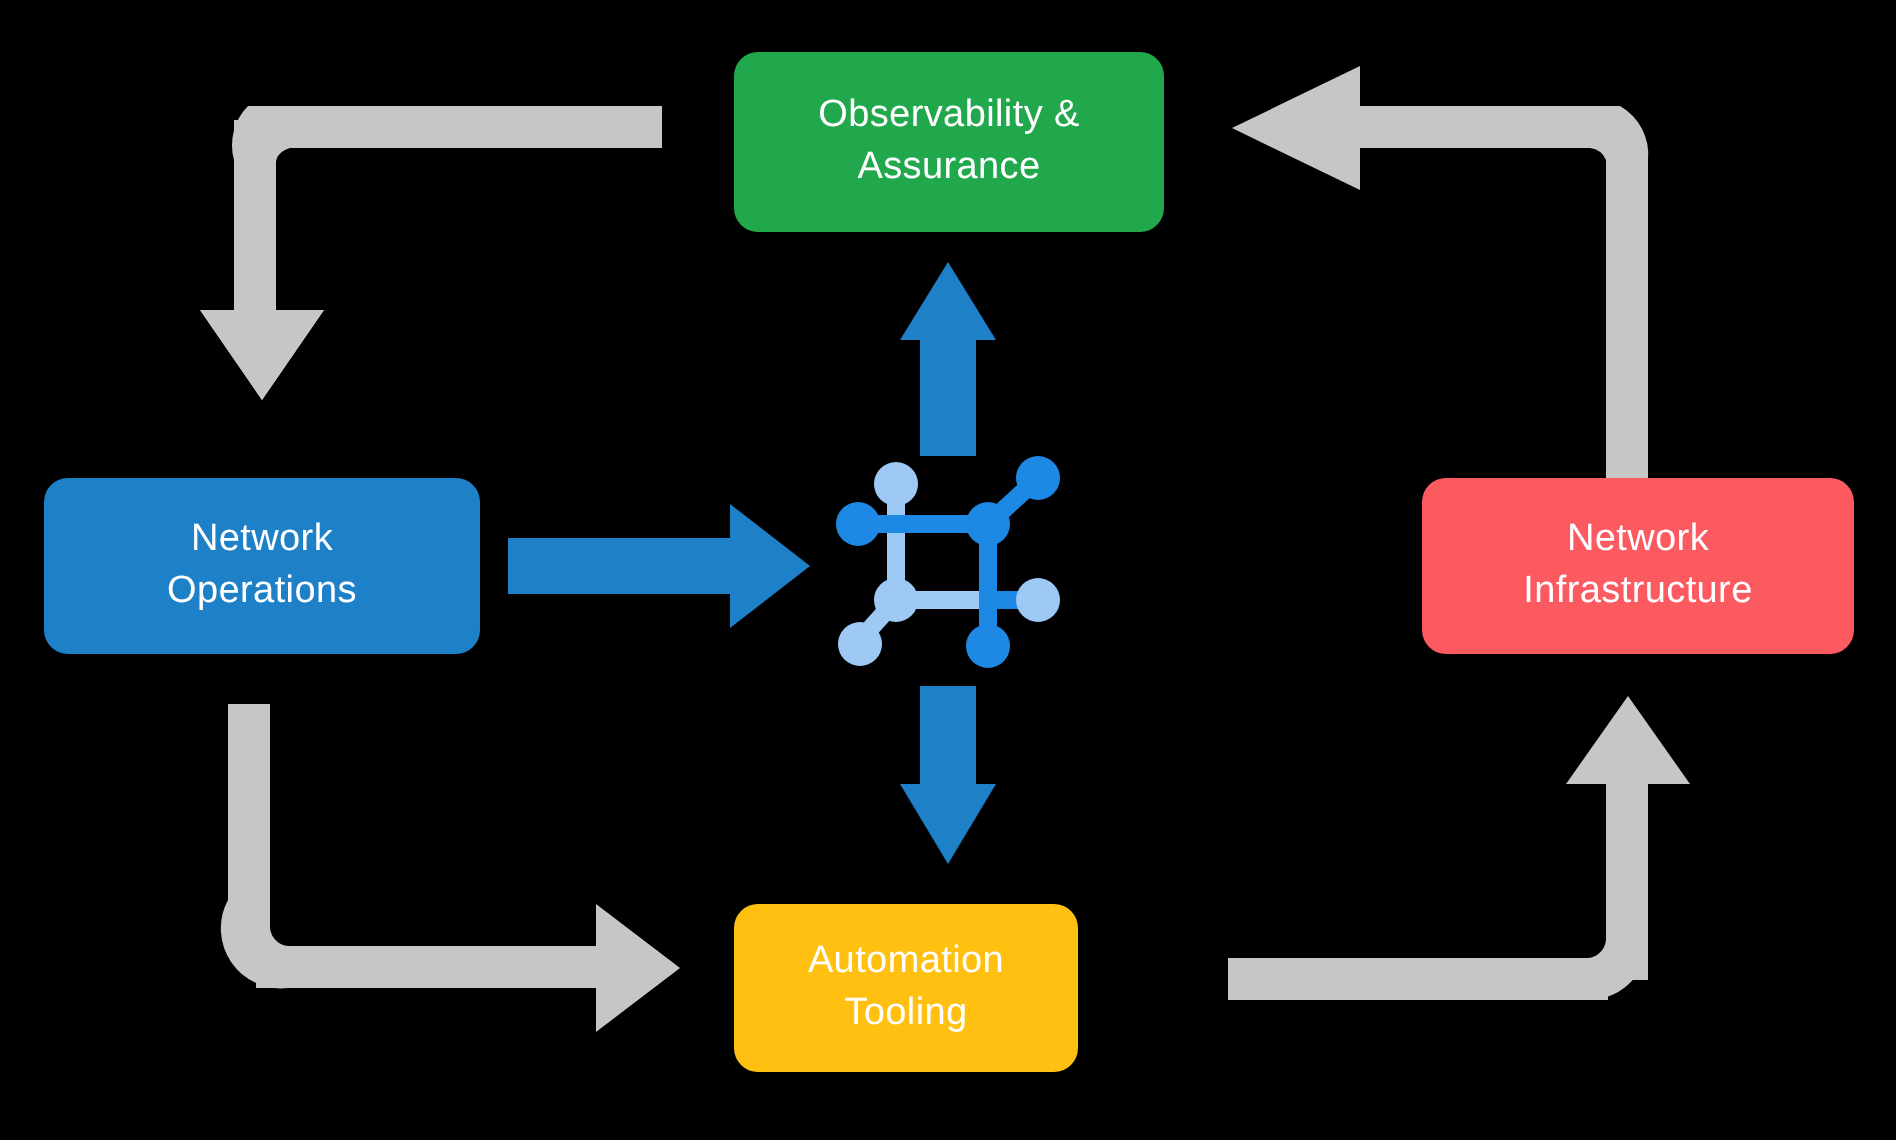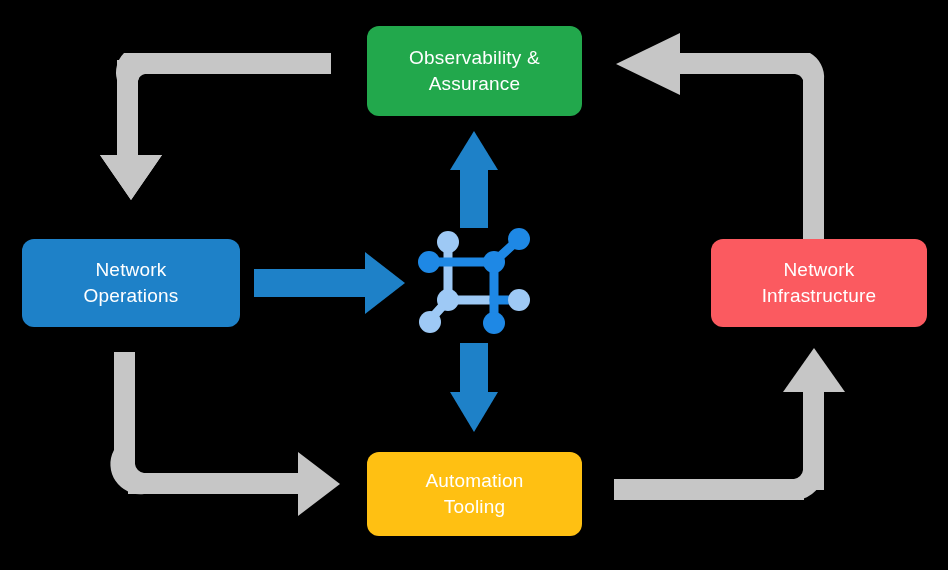--- a/index.html
+++ b/index.html
@@ -44,21 +44,21 @@
   }
   #box-network-operations {
     left: 22px;   top: 239px; width: 218px; height: 88px;
     background: #1e81c8;
   }
   #box-network-infrastructure {
     left: 711px;  top: 239px; width: 216px; height: 88px;
     background: #fb5a60;
   }
   #box-automation-tooling {
-    left: 367px;  top: 452px; width: 215px; height: 84px;
+    left: 367px;  top: 452px; width: 172px; height: 84px;
     background: #ffc012;
   }
   .flow-svg {
     position: absolute;
     left: 0; top: 0;
     width: 948px;
     height: 570px;
     pointer-events: none;
   }
   .hub-icon {

